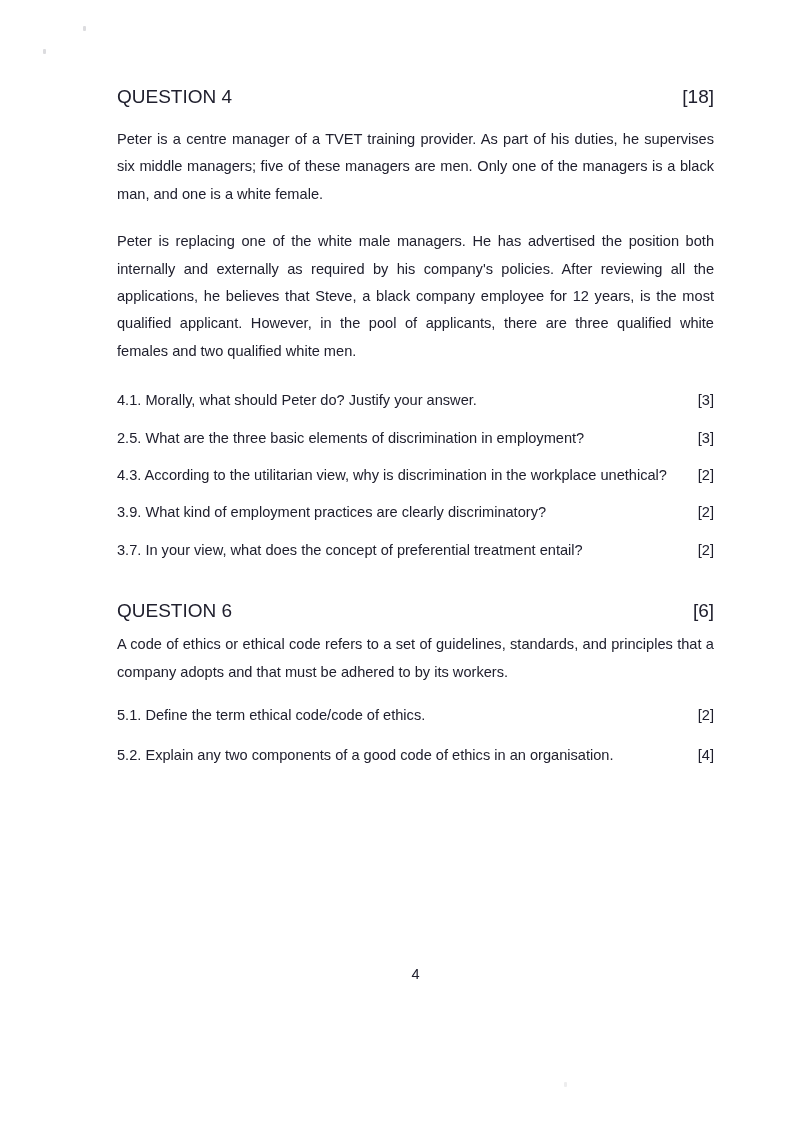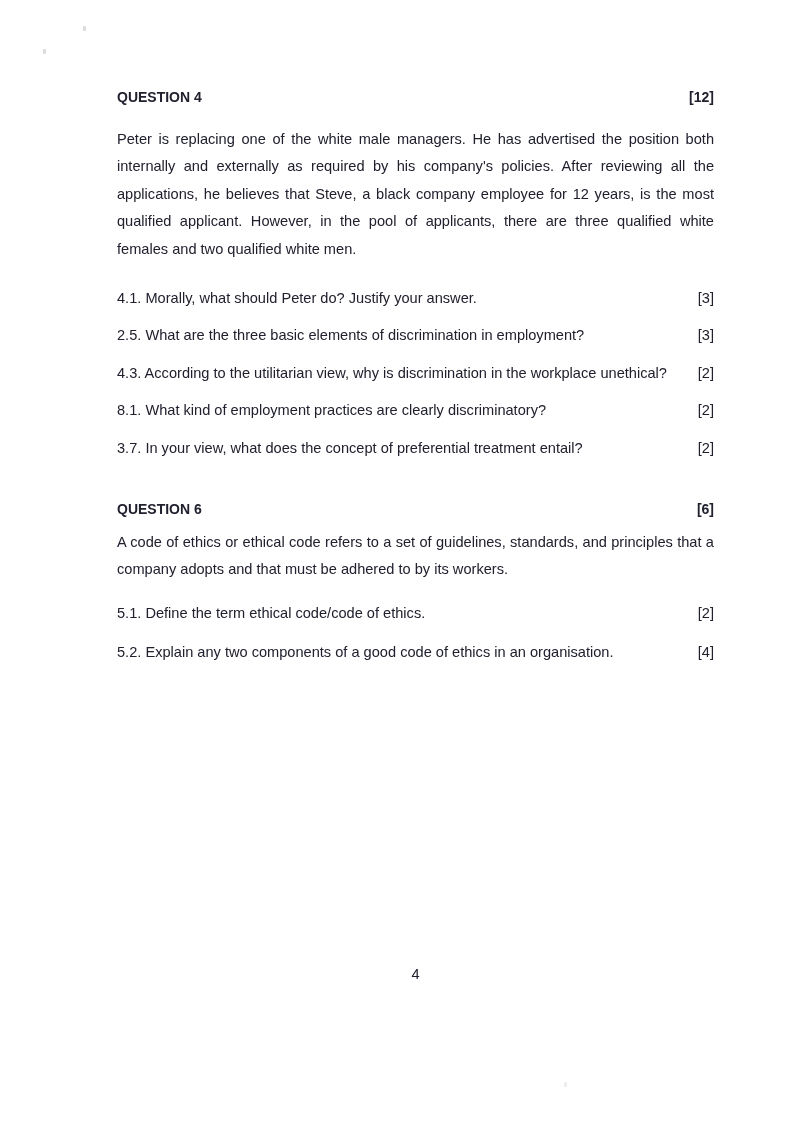--- a/index.html
+++ b/index.html
@@ -20,22 +20,22 @@
   .content {
     position: absolute;
     left: 117px;
     top: 88px;
     width: 597px;
   }
   .q-header {
     display: flex;
     justify-content: space-between;
     align-items: baseline;
-    font-weight: bold;
-    font-size: 14px;
+    font-weight: normal;
+    font-size: 19px;
     line-height: 18px;
   }
   .para {
     font-size: 14.6px;
     line-height: 27.4px;
     text-align: justify;
     margin: 20px 0 0 0;
   }
   .items {
     margin-top: 22px;
@@ -93,38 +93,39 @@
 
   <div class="artifact a1"></div>
   <div class="artifact a2"></div>
   <div class="artifact a3"></div>
 
   <div class="content">
 
     <section>
       <div class="q-header">
         <span class="q-title">QUESTION 4</span>
-        <span class="q-marks">[12]</span>
+        <span class="q-marks">[18]</span>
       </div>
+      <p class="para">Peter is a centre manager of a TVET training provider. As part of his duties, he supervises six middle managers; five of these managers are men. Only one of the managers is a black man, and one is a white female.</p>
       <p class="para">Peter is replacing one of the white male managers. He has advertised the position both internally and externally as required by his company's policies. After reviewing all the applications, he believes that Steve, a black company employee for 12 years, is the most qualified applicant. However, in the pool of applicants, there are three qualified white females and two qualified white men.</p>
       <div class="items">
         <div class="item">
           <span class="item-text">4.1. Morally, what should Peter do? Justify your answer.</span>
           <span class="item-marks">[3]</span>
         </div>
         <div class="item">
           <span class="item-text">2.5. What are the three basic elements of discrimination in employment?</span>
           <span class="item-marks">[3]</span>
         </div>
         <div class="item">
           <span class="item-text">4.3. According to the utilitarian view, why is discrimination in the workplace unethical?</span>
           <span class="item-marks">[2]</span>
         </div>
         <div class="item">
-          <span class="item-text">8.1. What kind of employment practices are clearly discriminatory?</span>
+          <span class="item-text">3.9. What kind of employment practices are clearly discriminatory?</span>
           <span class="item-marks">[2]</span>
         </div>
         <div class="item">
           <span class="item-text">3.7. In your view, what does the concept of preferential treatment entail?</span>
           <span class="item-marks">[2]</span>
         </div>
       </div>
     </section>
 
     <section class="section-q5">

